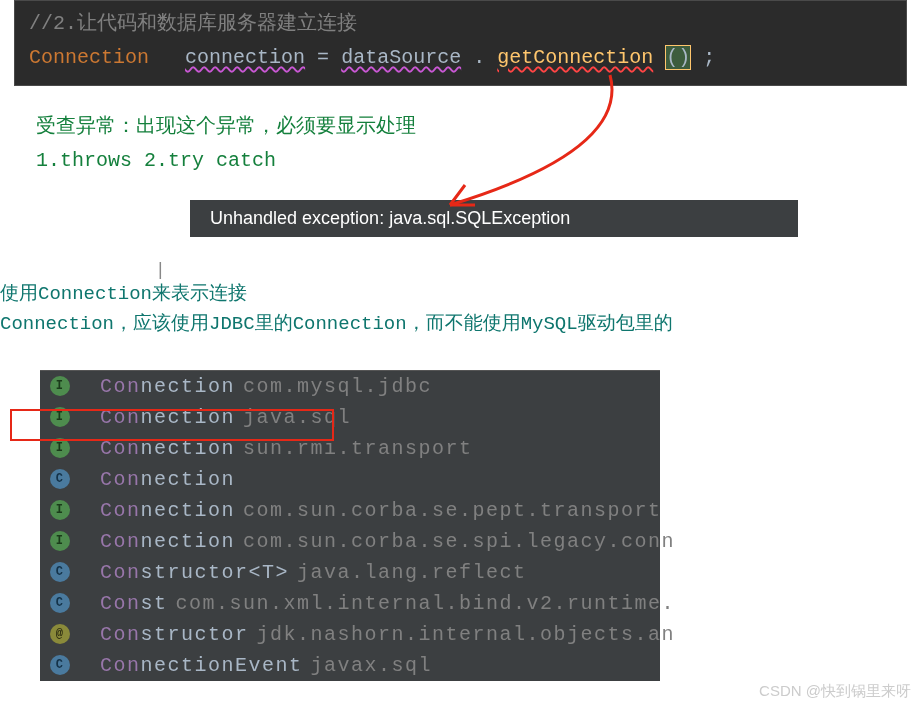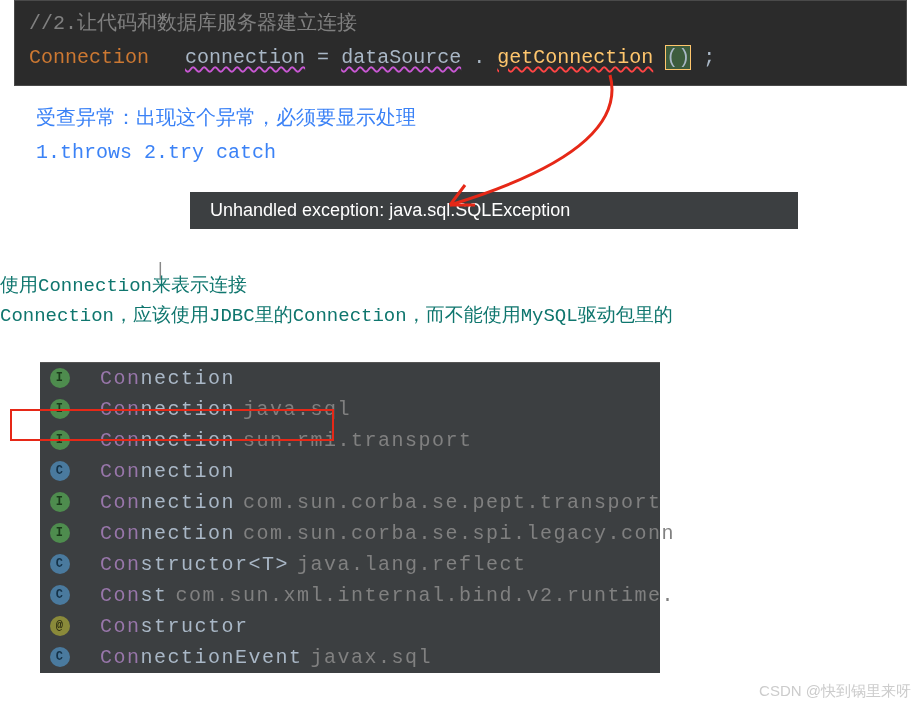--- a/index.html
+++ b/index.html
@@ -35,25 +35,25 @@
     }
     .underline-red {
       text-decoration: underline wavy #ff4444;
       text-underline-offset: 3px;
     }
     .underline-purple {
       text-decoration: underline wavy #c957d4;
       text-underline-offset: 3px;
     }
     .red-annotation {
-      color: #3b82f6;
+      color: #15803d;
       font-family: "Courier New", "SimSun", monospace;
       font-size: 20px;
       margin-left: 36px;
-      margin-top: 16px;
+      margin-top: 24px;
       line-height: 1.7;
     }
     .tooltip {
       background: #3c3f41;
       color: #ffffff;
       font-size: 18px;
       padding: 8px 20px;
       margin-left: 190px;
       margin-top: 22px;
       width: 608px;
@@ -172,20 +172,21 @@
 
 <div class="red-annotation2">
   <div>使用Connection来表示连接</div>
   <div>Connection，应该使用JDBC里的Connection，而不能使用MySQL驱动包里的</div>
 </div>
 
 <div class="autocomplete">
   <div class="autocomplete-row">
     <span class="ac-icon icon-interface">I</span>
     <span><span class="ac-match">Con</span><span class="ac-name">nection</span></span>
+    <span class="ac-package">com.mysql.jdbc</span>
   </div>
   <div class="autocomplete-row">
     <span class="ac-icon icon-interface">I</span>
     <span><span class="ac-match">Con</span><span class="ac-name">nection</span></span>
     <span class="ac-package">java.sql</span>
   </div>
   <div class="autocomplete-row">
     <span class="ac-icon icon-interface">I</span>
     <span><span class="ac-match">Con</span><span class="ac-name">nection</span></span>
     <span class="ac-package">sun.rmi.transport</span>
@@ -210,20 +211,21 @@
     <span class="ac-package">java.lang.reflect</span>
   </div>
   <div class="autocomplete-row">
     <span class="ac-icon icon-class">C</span>
     <span><span class="ac-match">Con</span><span class="ac-name">st</span></span>
     <span class="ac-package">com.sun.xml.internal.bind.v2.runtime.</span>
   </div>
   <div class="autocomplete-row">
     <span class="ac-icon icon-annotation">@</span>
     <span><span class="ac-match">Con</span><span class="ac-name">structor</span></span>
+    <span class="ac-package">jdk.nashorn.internal.objects.an</span>
   </div>
   <div class="autocomplete-row">
     <span class="ac-icon icon-class">C</span>
     <span><span class="ac-match">Con</span><span class="ac-name">nectionEvent</span></span>
     <span class="ac-package">javax.sql</span>
   </div>
 </div>
 
 <div class="red-box" style="left:10px; top:409px; width:324px; height:32px;"></div>
 

